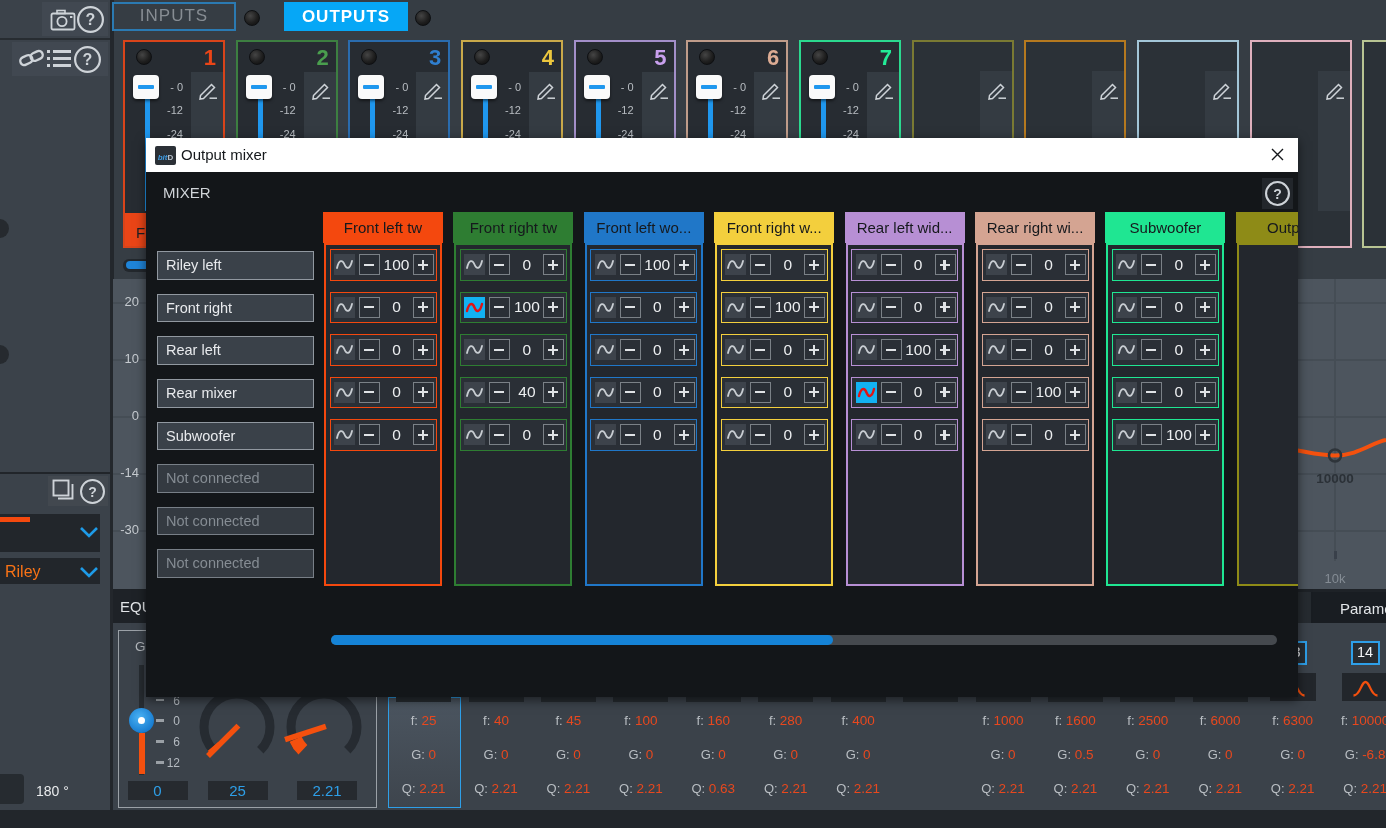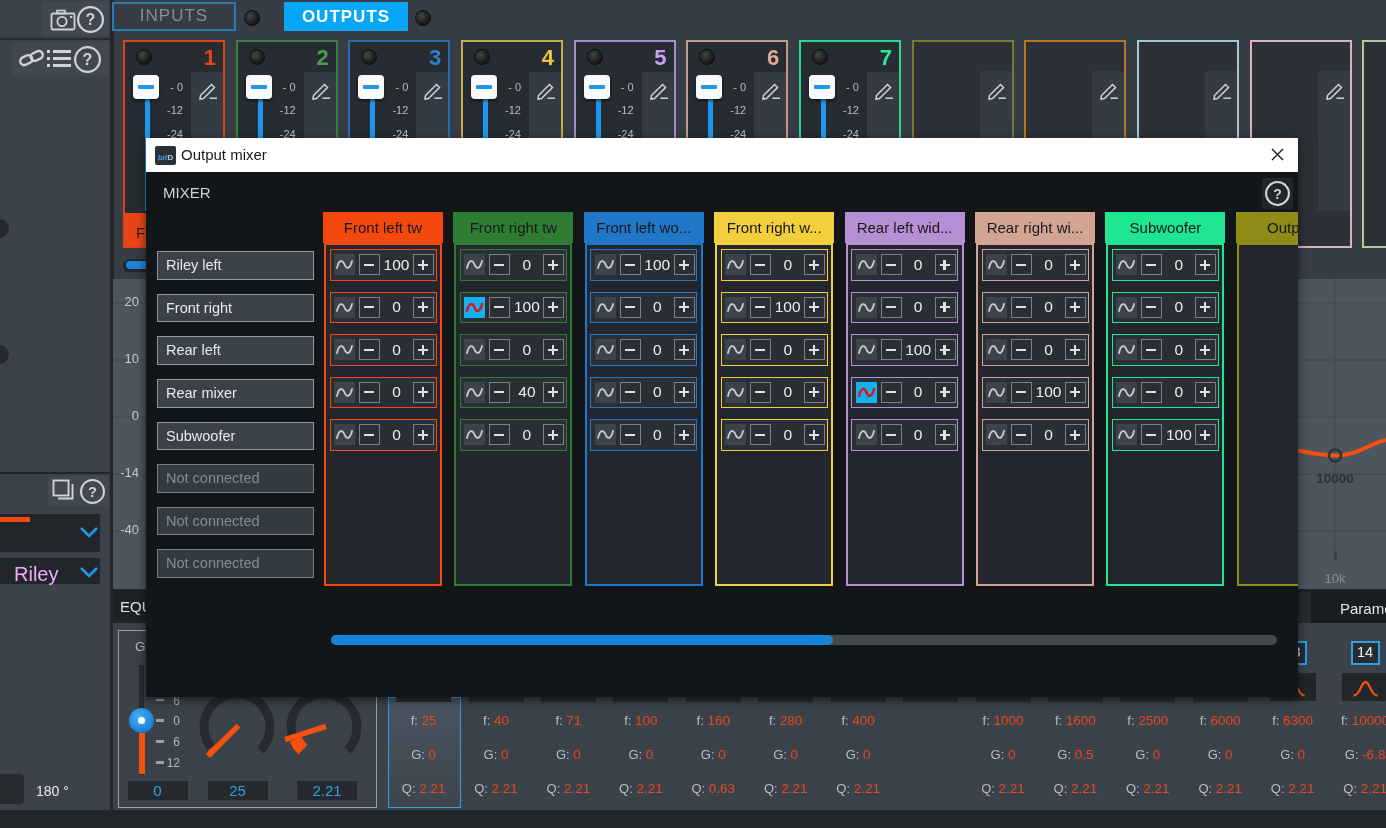--- a/index.html
+++ b/index.html
@@ -59,21 +59,21 @@
 <svg class="abs" style="left:80.0px;top:479.0px" width="25" height="25" viewBox="0 0 25 25">
 <circle cx="12.5" cy="12.5" r="11.5" fill="none" stroke="#ced3d8" stroke-width="2.0"></circle>
 <text x="12.5" y="17.54" font-size="14" font-weight="bold" fill="#ced3d8" text-anchor="middle" font-family="Liberation Sans">?</text>
   </svg>
 <div class="abs" style="left:0;top:514px;width:100px;height:38px;background:#22262b"></div>
 <div class="abs" style="left:0;top:517px;width:30px;height:5px;background:#f4490e"></div>
 <svg class="abs" style="left:79px;top:526px" width="20" height="13" viewBox="0 0 20 13">
 <polyline points="2,2 10,10 18,2" fill="none" stroke="#1e9be8" stroke-width="2.6"></polyline>
   </svg>
 <div class="abs" style="left:0;top:558px;width:100px;height:26px;background:#22262b"></div>
-<div class="txt" style="left:14px;top:563px;font-size:20px;color:#f0abfc">Riley</div>
+<div class="txt" style="left:5px;top:563px;font-size:16px;color:#f97316">Riley</div>
 <svg class="abs" style="left:79px;top:566px" width="20" height="13" viewBox="0 0 20 13">
 <polyline points="2,2 10,10 18,2" fill="none" stroke="#1e9be8" stroke-width="2.6"></polyline>
   </svg>
 <div class="abs" style="left:-8px;top:774px;width:32px;height:30px;border-radius:4px;background:#262b30"></div>
 <div class="txt" style="left:36px;top:783px;font-size:14px;color:#e9ebed">180 °</div>
 <div class="abs" style="left:0;top:810px;width:1386px;height:18px;background:#22262b"></div>
 <div class="abs" style="left:112px;top:2px;width:124px;height:29px;border:2px solid #2b7ab2;box-sizing:border-box;"></div>
 <div class="txt" style="left:112px;top:2px;width:124px;height:27px;line-height:27px;text-align:center;font-size:17px;font-weight:normal;letter-spacing:1px;color:#878d93">INPUTS</div>
 <div class="led" style="left:244px;top:10px"></div>
 <div class="abs" style="left:284px;top:2px;width:124px;height:29px;background:#06a7f6;"></div>
@@ -271,21 +271,21 @@
 <div class="abs" style="left:0;top:79.5px;width:1273px;height:2px;background:#454d55"></div>
 <div class="abs" style="left:0;top:136.5px;width:1273px;height:2px;background:#454d55"></div>
 <div class="abs" style="left:0;top:193.5px;width:1273px;height:2px;background:#454d55"></div>
 <div class="abs" style="left:0;top:250.5px;width:1273px;height:2px;background:#454d55"></div>
 <div class="abs" style="left:1221px;top:0;width:2px;height:282px;background:#454d55"></div>
 <div class="abs" style="left:1221px;top:272px;width:3px;height:8px;background:#39404a"></div>
 <div class="txt" style="left:0px;top:15px;width:26px;text-align:right;font-size:13px;color:#c6cbd0">20</div>
 <div class="txt" style="left:0px;top:72px;width:26px;text-align:right;font-size:13px;color:#c6cbd0">10</div>
 <div class="txt" style="left:0px;top:129px;width:26px;text-align:right;font-size:13px;color:#c6cbd0">0</div>
 <div class="txt" style="left:0px;top:186px;width:26px;text-align:right;font-size:13px;color:#c6cbd0">-14</div>
-<div class="txt" style="left:0px;top:243px;width:26px;text-align:right;font-size:13px;color:#c6cbd0">-40</div>
+<div class="txt" style="left:0px;top:243px;width:26px;text-align:right;font-size:13px;color:#c6cbd0">-30</div>
 <svg class="abs" style="left:1150px;top:150px" width="123" height="50" viewBox="0 0 123 50">
 <path d="M0,18 C30,18 50,26.5 72,26.5 C95,26.5 108,14 123,11" fill="none" stroke="#f4510e" stroke-width="4"></path>
 <circle cx="72" cy="26.5" r="6" fill="none" stroke="#2e343a" stroke-width="2.6"></circle>
 </svg>
 <div class="txt" style="left:1186px;top:192px;width:72px;text-align:center;font-size:13.5px;font-weight:bold;color:#2b3137">10000</div>
 <div class="txt" style="left:1196px;top:292px;width:52px;text-align:center;font-size:13px;color:#848c94">10k</div>
 </div>
 <div class="abs" style="left:113px;top:589px;width:1273px;height:34px;background:#1e2227"></div>
 <div class="txt" style="left:120px;top:598px;font-size:15px;color:#e3e6e9">EQUALIZER</div>
 <div class="abs" style="left:1298px;top:592px;width:13px;height:31px;background:#262b30"></div>
@@ -325,21 +325,21 @@
 <div class="abs" style="left:387.5px;top:697px;width:73px;height:111px;border:1.5px solid #2e9fe8;box-sizing:border-box;background:linear-gradient(#4b5560,#3e454d)"></div>
 <div class="abs" style="left:396.1px;top:697px;width:55px;height:5px;background:#262b30"></div>
 <div class="txt" style="left:387.6px;top:713px;width:72px;text-align:center;font-size:13px;"><span style="color:#b9bec3">f: </span><span style="color:#e8481e;font-size:13.5px">25</span></div>
 <div class="txt" style="left:387.6px;top:747px;width:72px;text-align:center;font-size:13px;"><span style="color:#b9bec3">G: </span><span style="color:#e8481e;font-size:13.5px">0</span></div>
 <div class="txt" style="left:387.6px;top:781px;width:72px;text-align:center;font-size:13px;"><span style="color:#b9bec3">Q: </span><span style="color:#e8481e;font-size:13.5px">2.21</span></div>
 <div class="abs" style="left:468.5px;top:697px;width:55px;height:5px;background:#262b30"></div>
 <div class="txt" style="left:460.0px;top:713px;width:72px;text-align:center;font-size:13px;"><span style="color:#b9bec3">f: </span><span style="color:#e8481e;font-size:13.5px">40</span></div>
 <div class="txt" style="left:460.0px;top:747px;width:72px;text-align:center;font-size:13px;"><span style="color:#b9bec3">G: </span><span style="color:#e8481e;font-size:13.5px">0</span></div>
 <div class="txt" style="left:460.0px;top:781px;width:72px;text-align:center;font-size:13px;"><span style="color:#b9bec3">Q: </span><span style="color:#e8481e;font-size:13.5px">2.21</span></div>
 <div class="abs" style="left:540.9px;top:697px;width:55px;height:5px;background:#262b30"></div>
-<div class="txt" style="left:532.4px;top:713px;width:72px;text-align:center;font-size:13px;"><span style="color:#b9bec3">f: </span><span style="color:#e8481e;font-size:13.5px">71</span></div>
+<div class="txt" style="left:532.4px;top:713px;width:72px;text-align:center;font-size:13px;"><span style="color:#b9bec3">f: </span><span style="color:#e8481e;font-size:13.5px">45</span></div>
 <div class="txt" style="left:532.4px;top:747px;width:72px;text-align:center;font-size:13px;"><span style="color:#b9bec3">G: </span><span style="color:#e8481e;font-size:13.5px">0</span></div>
 <div class="txt" style="left:532.4px;top:781px;width:72px;text-align:center;font-size:13px;"><span style="color:#b9bec3">Q: </span><span style="color:#e8481e;font-size:13.5px">2.21</span></div>
 <div class="abs" style="left:613.4px;top:697px;width:55px;height:5px;background:#262b30"></div>
 <div class="txt" style="left:604.9px;top:713px;width:72px;text-align:center;font-size:13px;"><span style="color:#b9bec3">f: </span><span style="color:#e8481e;font-size:13.5px">100</span></div>
 <div class="txt" style="left:604.9px;top:747px;width:72px;text-align:center;font-size:13px;"><span style="color:#b9bec3">G: </span><span style="color:#e8481e;font-size:13.5px">0</span></div>
 <div class="txt" style="left:604.9px;top:781px;width:72px;text-align:center;font-size:13px;"><span style="color:#b9bec3">Q: </span><span style="color:#e8481e;font-size:13.5px">2.21</span></div>
 <div class="abs" style="left:685.8px;top:697px;width:55px;height:5px;background:#262b30"></div>
 <div class="txt" style="left:677.3px;top:713px;width:72px;text-align:center;font-size:13px;"><span style="color:#b9bec3">f: </span><span style="color:#e8481e;font-size:13.5px">160</span></div>
 <div class="txt" style="left:677.3px;top:747px;width:72px;text-align:center;font-size:13px;"><span style="color:#b9bec3">G: </span><span style="color:#e8481e;font-size:13.5px">0</span></div>
 <div class="txt" style="left:677.3px;top:781px;width:72px;text-align:center;font-size:13px;"><span style="color:#b9bec3">Q: </span><span style="color:#e8481e;font-size:13.5px">0.63</span></div>

